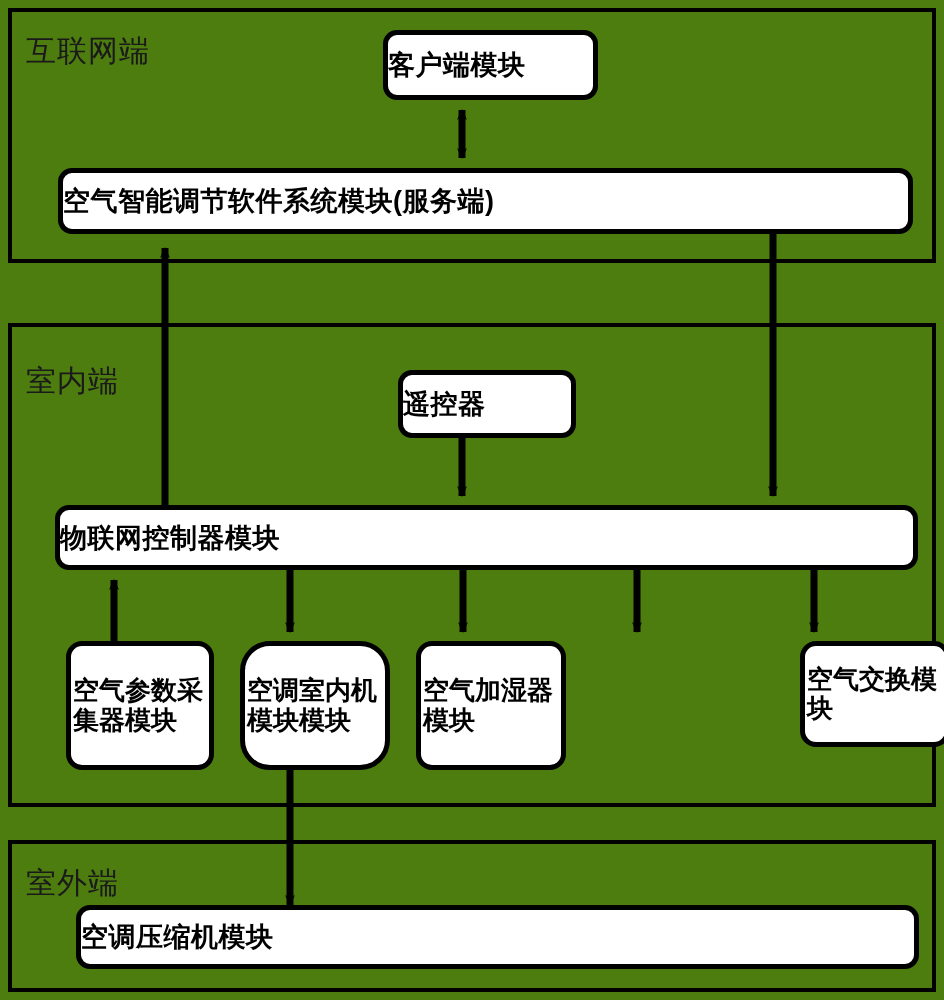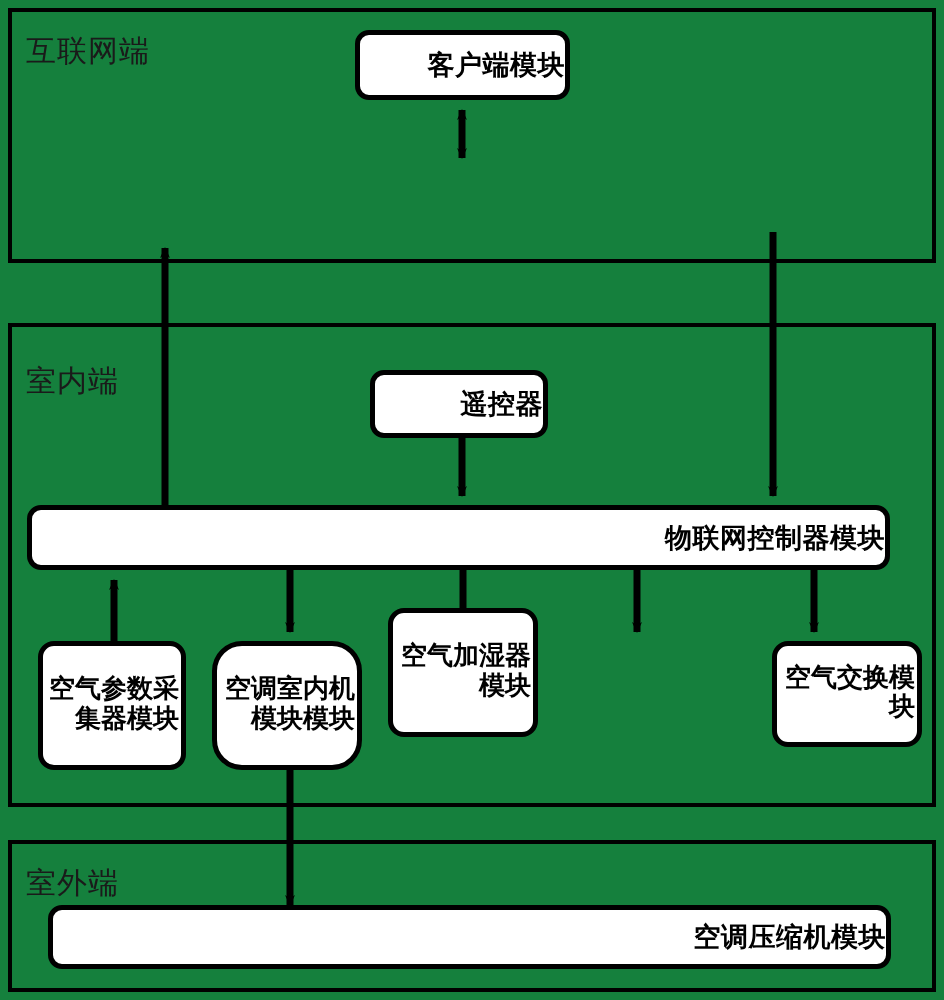--- a/index.html
+++ b/index.html
@@ -8,21 +8,21 @@
     padding: 0;
     background: #ffffff;
   }
   body {
     font-family: "Liberation Sans", sans-serif;
   }
   #diagram-root {
     position: relative;
     width: 944px;
     height: 1000px;
-    background: #15803d;
+    background: #4d7c0f;
     overflow: hidden;
   }
   svg#wires {
     position: absolute;
     left: 0;
     top: 0;
     width: 944px;
     height: 1000px;
     pointer-events: none;
   }
@@ -43,24 +43,25 @@
   }
   .node {
     position: absolute;
     box-sizing: border-box;
     border: 5px solid #000000;
     border-radius: 14px;
     background: #ffffff;
     display: flex;
     align-items: center;
     justify-content: center;
-    text-align: right;
+    text-align: left;
     color: #000000;
-    font-family: Liberation Mono, monospace;
+    font-family: Liberation Sans, sans-serif;
     font-weight: bold;
+    margin-left: 28px;
   }
   .node-wide {
     font-size: 27px;
     letter-spacing: 0.5px;
   }
   .node-small {
     font-size: 26px;
     border-radius: 16px;
     line-height: 1.12;
     padding: 2px;
@@ -127,41 +128,44 @@
     </g>
   </svg>
 
   <div class="panel" style="left:8px; top:8px; width:928px; height:255px;"></div>
   <div class="panel-label" style="left:26px; top:36px;">互联网端</div>
 
   <div class="node node-wide" style="left:355px; top:30px; width:215px; height:70px;">
     <span class="node-label">客户端模块</span>
   </div>
 
+  <div class="node node-wide" style="left:30px; top:168px; width:855px; height:66px;">
+    <span class="node-label">空气智能调节软件系统模块(服务端)</span>
+  </div>
 
   <div class="panel" style="left:8px; top:323px; width:928px; height:484px;"></div>
   <div class="panel-label" style="left:26px; top:366px;">室内端</div>
 
   <div class="node node-wide" style="left:370px; top:370px; width:178px; height:68px;">
     <span class="node-label">遥控器</span>
   </div>
 
   <div class="node node-small" style="left:38px; top:641px; width:148px; height:129px;">
     <span class="node-label">空气参数采集器模块</span>
   </div>
 
   <div class="node node-wide" style="left:27px; top:505px; width:863px; height:65px;">
     <span class="node-label">物联网控制器模块</span>
   </div>
 
   <div class="node node-small" style="left:212px; top:641px; width:150px; height:129px;border-radius:30px;">
     <span class="node-label">空调室内机模块模块</span>
   </div>
 
-  <div class="node node-small" style="left:388px; top:608px; width:150px; height:129px;">
+  <div class="node node-small" style="left:388px; top:641px; width:150px; height:129px;">
     <span class="node-label">空气加湿器模块</span>
   </div>
 
 
   <div class="node node-small" style="left:772px; top:641px; width:150px; height:106px;">
     <span class="node-label">空气交换模块</span>
   </div>
 
   <div class="panel" style="left:8px; top:840px; width:928px; height:152px;"></div>
   <div class="panel-label" style="left:26px; top:868px;">室外端</div>

